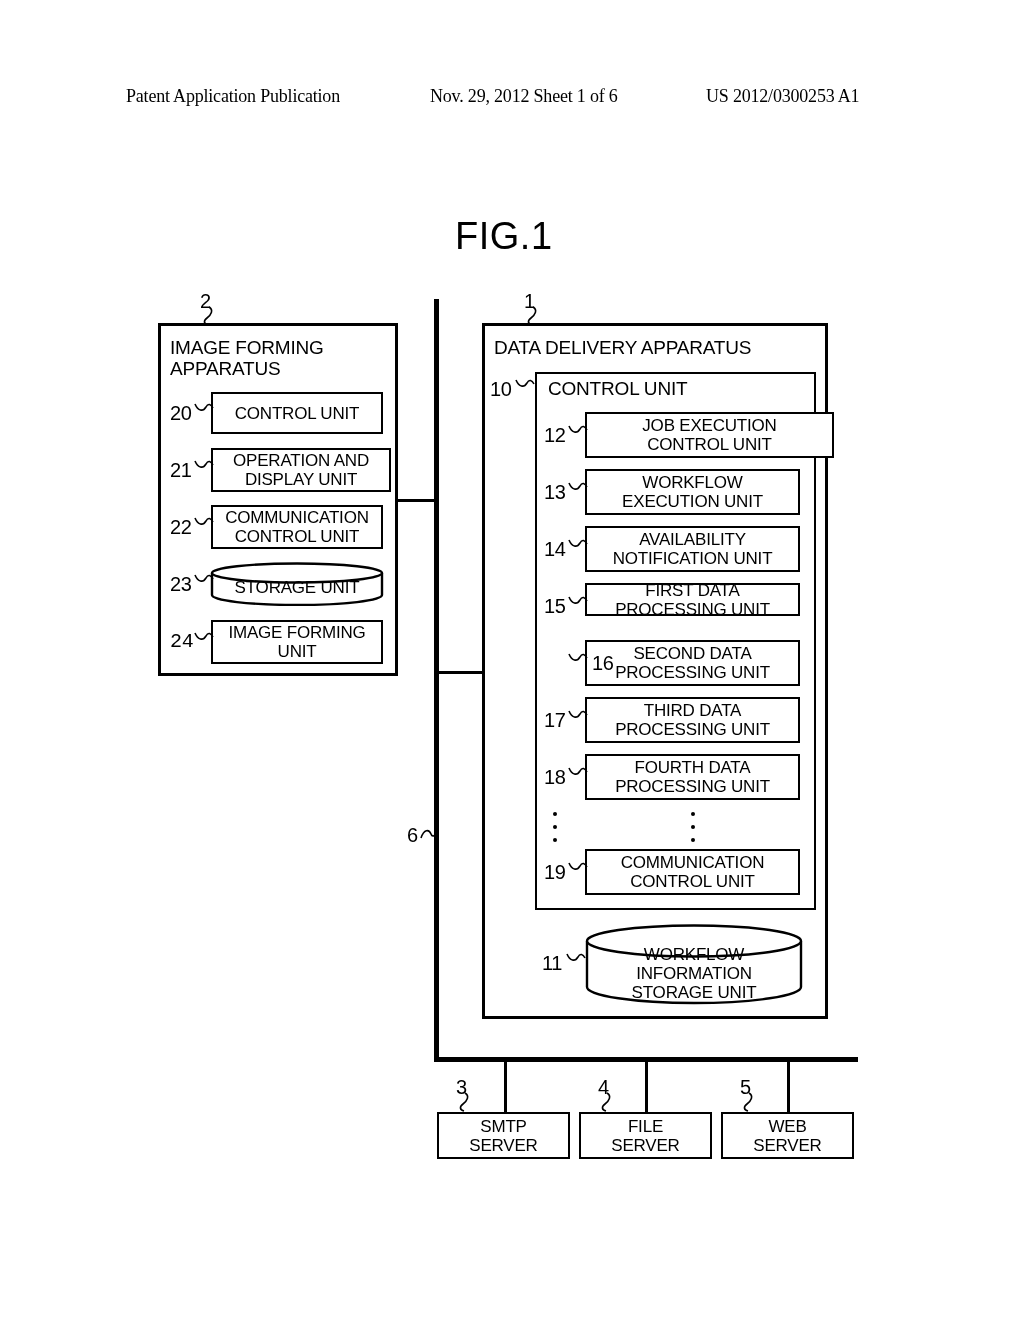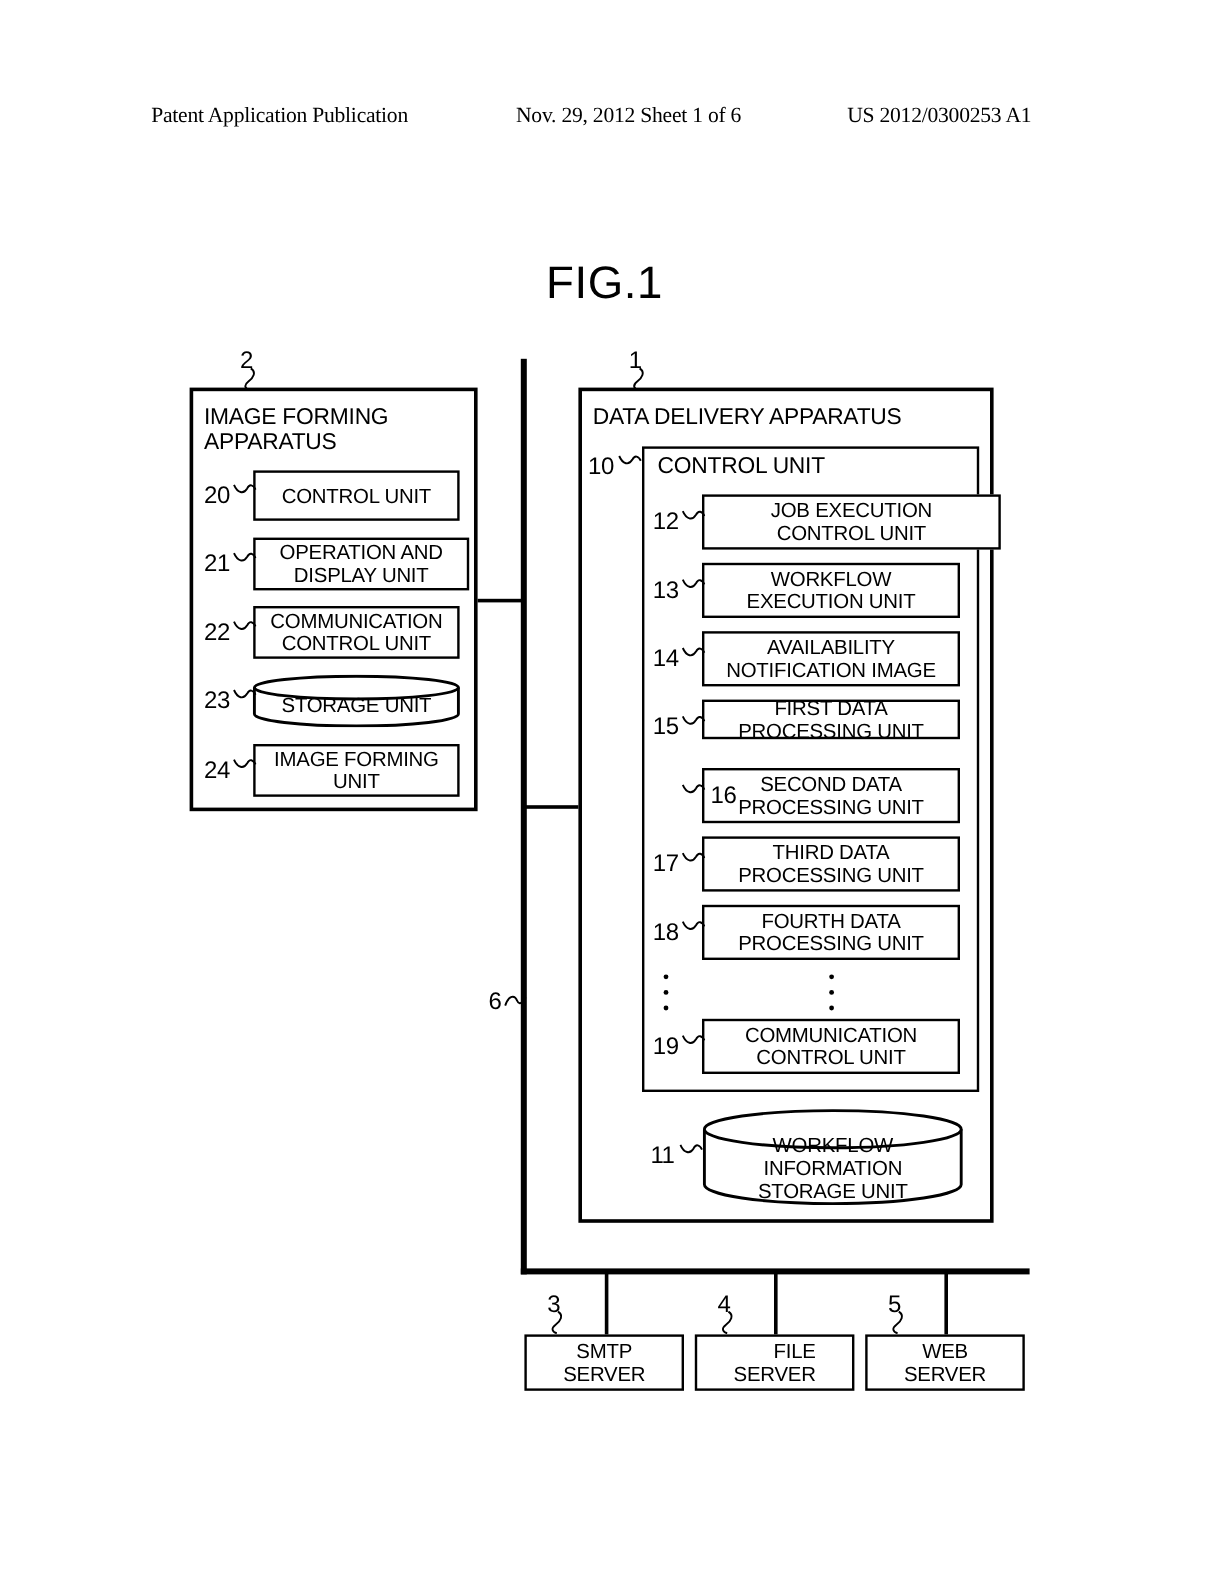--- a/index.html
+++ b/index.html
@@ -194,21 +194,21 @@
 </div>
 <div class="ref" style="left:170px; top:574px;">23</div>
 <svg class="lead" style="left:194px; top:570px;" width="20" height="16">
   <path d="M1,5 C4,12 9,13 12,8 C14,4 17,5 19,9" stroke="#000" stroke-width="1.6" fill="none"></path>
 </svg>
 
 <div class="unit" style="left:211px; top:620px; width:172px; height:44px;">
   <span style="white-space:pre-line">IMAGE FORMING
 UNIT</span>
 </div>
-<div class="ref" style="left:170px; top:632px;">24</div>
+<div class="ref" style="left:170px; top:632px;font-family:Liberation Mono, monospace;">24</div>
 <svg class="lead" style="left:194px; top:628px;" width="20" height="16">
   <path d="M1,5 C4,12 9,13 12,8 C14,4 17,5 19,9" stroke="#000" stroke-width="1.6" fill="none"></path>
 </svg>
 
 <div class="box thick" style="left:482px; top:323px; width:346px; height:696px;"></div>
 
 <div class="panel-title" style="left:494px; top:337px; width:330px;">DATA DELIVERY APPARATUS</div>
 
 <div class="ref" style="left:524px; top:291px;">1</div>
 <svg class="lead" style="left:524px; top:306px;" width="18" height="20">
@@ -235,21 +235,21 @@
   <span style="white-space:pre-line">WORKFLOW
 EXECUTION UNIT</span>
 </div>
 <div class="ref" style="left:544px; top:482px;">13</div>
 <svg class="lead" style="left:568px; top:478px;" width="20" height="16">
   <path d="M1,5 C4,12 9,13 12,8 C14,4 17,5 19,9" stroke="#000" stroke-width="1.6" fill="none"></path>
 </svg>
 
 <div class="unit" style="left:585px; top:526px; width:215px; height:46px;">
   <span style="white-space:pre-line">AVAILABILITY
-NOTIFICATION IMAGE</span>
+NOTIFICATION UNIT</span>
 </div>
 <div class="ref" style="left:544px; top:539px;">14</div>
 <svg class="lead" style="left:568px; top:535px;" width="20" height="16">
   <path d="M1,5 C4,12 9,13 12,8 C14,4 17,5 19,9" stroke="#000" stroke-width="1.6" fill="none"></path>
 </svg>
 
 <div class="unit" style="left:585px; top:583px; width:215px; height:33px;">
   <span style="white-space:pre-line">FIRST DATA
 PROCESSING UNIT</span>
 </div>
@@ -321,21 +321,21 @@
 
 <div class="unit" style="left:437px; top:1112px; width:133px; height:47px;">
   <span style="white-space:pre-line">SMTP
 SERVER</span>
 </div>
 <div class="ref" style="left:456px; top:1077px;">3</div>
 <svg class="lead" style="left:456px; top:1092px;" width="18" height="20">
   <path d="M9,1 C14,4 11,9 7,12 C3,15 4,18 8,19" stroke="#000" stroke-width="1.6" fill="none"></path>
 </svg>
 
-<div class="unit" style="left:579px; top:1112px; width:133px; height:47px;text-align:right;">
+<div class="unit" style="left:579px; top:1112px; width:133px; height:47px;">
   <span style="white-space:pre-line">FILE
 SERVER</span>
 </div>
 <div class="ref" style="left:598px; top:1077px;">4</div>
 <svg class="lead" style="left:598px; top:1092px;" width="18" height="20">
   <path d="M9,1 C14,4 11,9 7,12 C3,15 4,18 8,19" stroke="#000" stroke-width="1.6" fill="none"></path>
 </svg>
 
 <div class="unit" style="left:721px; top:1112px; width:133px; height:47px;">
   <span style="white-space:pre-line">WEB

